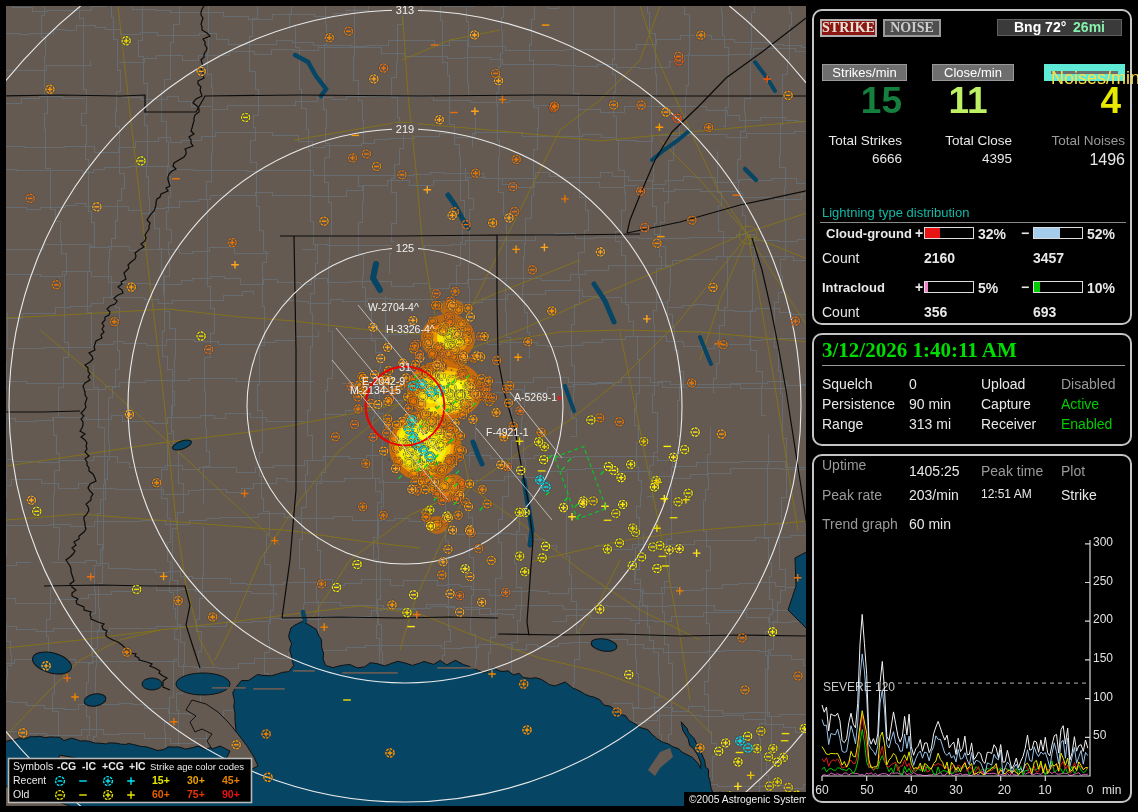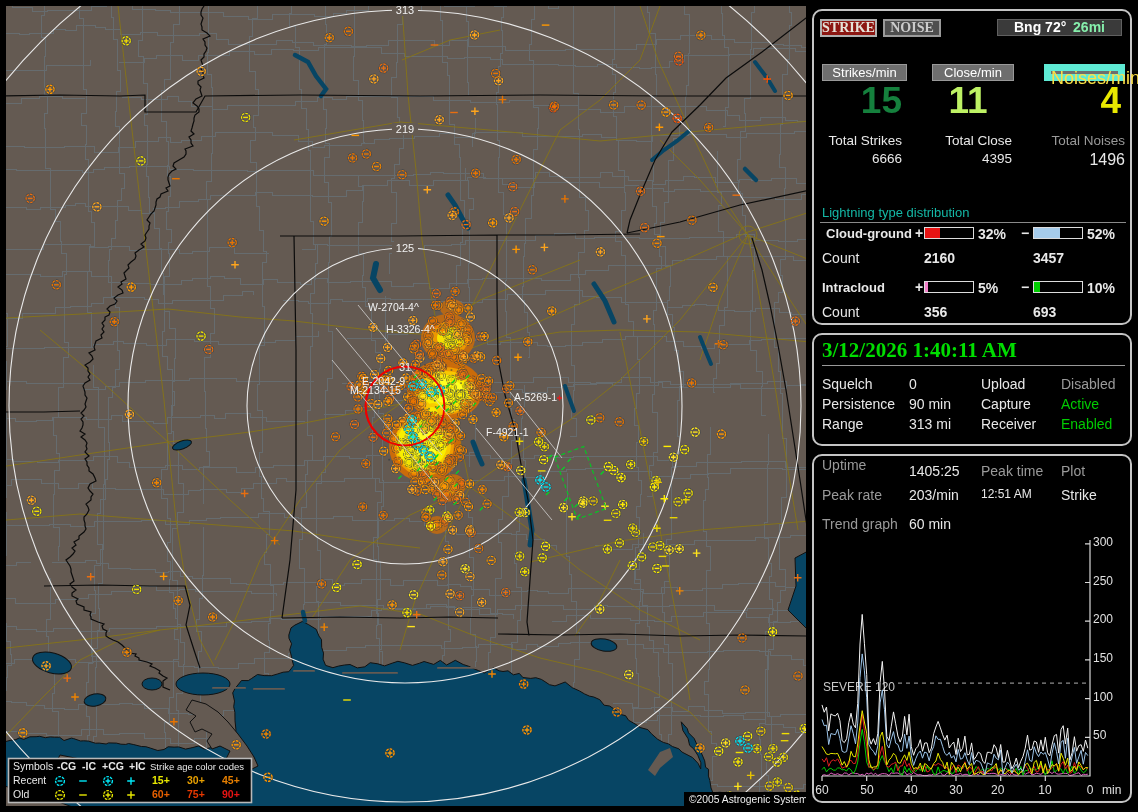--- a/index.html
+++ b/index.html
@@ -1773,17 +1773,17 @@
       <div style="position:absolute;left:279px;top:79px;font-size:12px;color:#e0e0e0">300</div>
       <div style="position:absolute;left:279px;top:118px;font-size:12px;color:#e0e0e0">250</div>
       <div style="position:absolute;left:279px;top:156px;font-size:12px;color:#e0e0e0">200</div>
       <div style="position:absolute;left:279px;top:195px;font-size:12px;color:#e0e0e0">150</div>
       <div style="position:absolute;left:279px;top:234px;font-size:12px;color:#e0e0e0">100</div>
       <div style="position:absolute;left:279px;top:272px;font-size:12px;color:#e0e0e0">50</div>
       <div style="position:absolute;left:-2px;top:327px;width:20px;text-align:center;font-size:12px;color:#e0e0e0">60</div>
       <div style="position:absolute;left:43px;top:327px;width:20px;text-align:center;font-size:12px;color:#e0e0e0">50</div>
       <div style="position:absolute;left:87px;top:327px;width:20px;text-align:center;font-size:12px;color:#e0e0e0">40</div>
       <div style="position:absolute;left:132px;top:327px;width:20px;text-align:center;font-size:12px;color:#e0e0e0">30</div>
-      <div style="position:absolute;left:177px;top:327px;width:20px;text-align:left;font-size:12px;color:#e0e0e0">20</div>
+      <div style="position:absolute;left:177px;top:327px;width:20px;text-align:right;font-size:12px;color:#e0e0e0">20</div>
       <div style="position:absolute;left:221px;top:327px;width:20px;text-align:center;font-size:12px;color:#e0e0e0">10</div>
       <div style="position:absolute;left:266px;top:327px;width:20px;text-align:center;font-size:12px;color:#e0e0e0">0</div>
       <div style="position:absolute;left:288px;top:327px;font-size:12px;color:#e0e0e0">min</div>
     </div>
 </div>
 </body></html>

